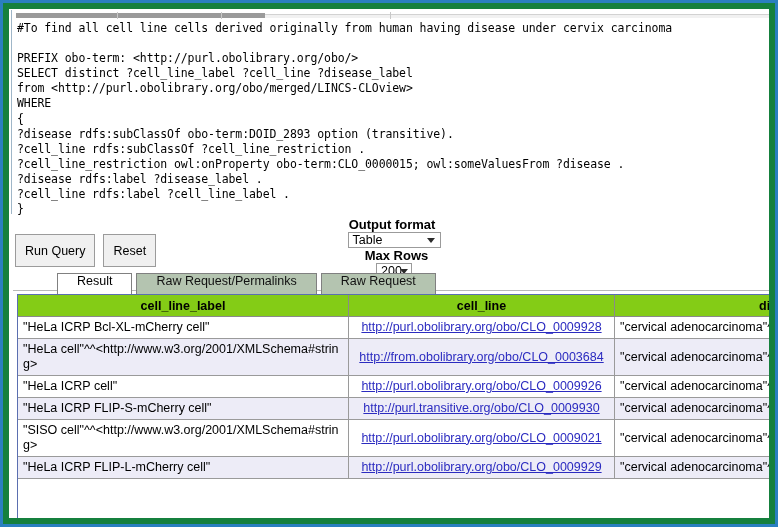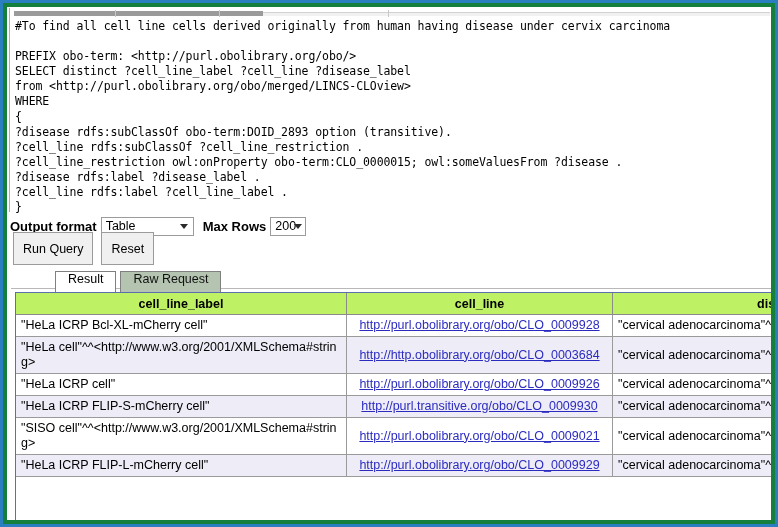--- a/index.html
+++ b/index.html
@@ -25,21 +25,21 @@
     width: 778px;
     height: 527px;
     box-sizing: border-box;
     border: 3px solid #2a7fc0;
     background: #ffffff;
   }
   #window-inner {
     position: absolute;
     left: 0; top: 0; right: 0; bottom: 0;
     box-sizing: border-box;
-    border: 4px solid #15803d;
+    border: 6px solid #15803d;
     background: #ffffff;
     overflow: hidden;
   }
 
   
   #query-panel {
     position: absolute;
     left: 2px;
     top: 1px;
     width: 766px;
@@ -95,20 +95,21 @@
 
   
   #controls-row {
     position: absolute;
     left: 3px;
     top: 208px;
     width: 760px;
     height: 22px;
     display: flex;
     align-items: center;
+    flex-direction: column;
   }
   .ctl-label {
     font-family: "Liberation Sans", sans-serif;
     font-size: 13px;
     font-weight: bold;
     color: #000000;
     white-space: nowrap;
   }
   .fake-select {
     position: relative;
@@ -177,21 +178,21 @@
   #tabs {
     position: absolute;
     left: 44px;
     top: 0;
     display: flex;
     align-items: flex-end;
   }
   .tab {
     box-sizing: border-box;
     height: 32px;
-    padding: 0 12px;
+    padding: 0 19px;
     font-family: "Liberation Sans", sans-serif;
     font-size: 12.5px;
     line-height: 14px;
     color: #111111;
     border: 1px solid #808080;
     background: #b4c4b0;
     margin-right: 4px;
     cursor: default;
     white-space: nowrap;
   }
@@ -215,21 +216,21 @@
     background: #ffffff;
   }
   table#results {
     border-collapse: collapse;
     table-layout: fixed;
     width: 900px;
     font-family: "Liberation Sans", sans-serif;
     font-size: 12.5px;
   }
   table#results th {
-    background: #bef264;
+    background: #84cc16;
     border-right: 1px solid #8a8a8a;
     border-bottom: 1px solid #8a8a8a;
     font-weight: bold;
     font-size: 12.5px;
     text-align: center;
     height: 21px;
     padding: 0 6px;
     color: #000000;
     white-space: nowrap;
     overflow: hidden;
@@ -305,20 +306,21 @@
     </div>
 
     <div id="buttons-row">
       <button class="btn">Run Query</button>
       <button class="btn">Reset</button>
     </div>
 
     <div id="tabs-strip">
       <div id="tabs">
           <div class="tab active">Result</div>
+          <div class="tab">Raw Request/Permalinks</div>
           <div class="tab">Raw Request</div>
         </div>
     </div>
 
     <div id="results-wrap">
       <table id="results">
         <thead>
           <tr>
             <th class="c-label">cell_line_label</th>
             <th class="c-uri">cell_line</th>
@@ -326,21 +328,21 @@
           </tr>
         </thead>
         <tbody id="results-body">
             <tr class="odd">
               <td class="c-label"><span class="cell-text">"HeLa ICRP Bcl-XL-mCherry cell"</span></td>
               <td class="c-uri"><span class="uri-link">http://purl.obolibrary.org/obo/CLO_0009928</span></td>
               <td class="c-dis"><span class="dis-text">"cervical adenocarcinoma"^^&lt;http://www.w</span></td>
             </tr>
             <tr class="even">
               <td class="c-label"><span class="cell-text">"HeLa cell"^^&lt;http://www.w3.org/2001/XMLSchema#string&gt;</span></td>
-              <td class="c-uri"><span class="uri-link">http://http.obolibrary.org/obo/CLO_0003684</span></td>
+              <td class="c-uri"><span class="uri-link">http://from.obolibrary.org/obo/CLO_0003684</span></td>
               <td class="c-dis"><span class="dis-text">"cervical adenocarcinoma"^^&lt;http://www.w</span></td>
             </tr>
             <tr class="odd">
               <td class="c-label"><span class="cell-text">"HeLa ICRP cell"</span></td>
               <td class="c-uri"><span class="uri-link">http://purl.obolibrary.org/obo/CLO_0009926</span></td>
               <td class="c-dis"><span class="dis-text">"cervical adenocarcinoma"^^&lt;http://www.w</span></td>
             </tr>
             <tr class="even">
               <td class="c-label"><span class="cell-text">"HeLa ICRP FLIP-S-mCherry cell"</span></td>
               <td class="c-uri"><span class="uri-link">http://purl.transitive.org/obo/CLO_0009930</span></td>

